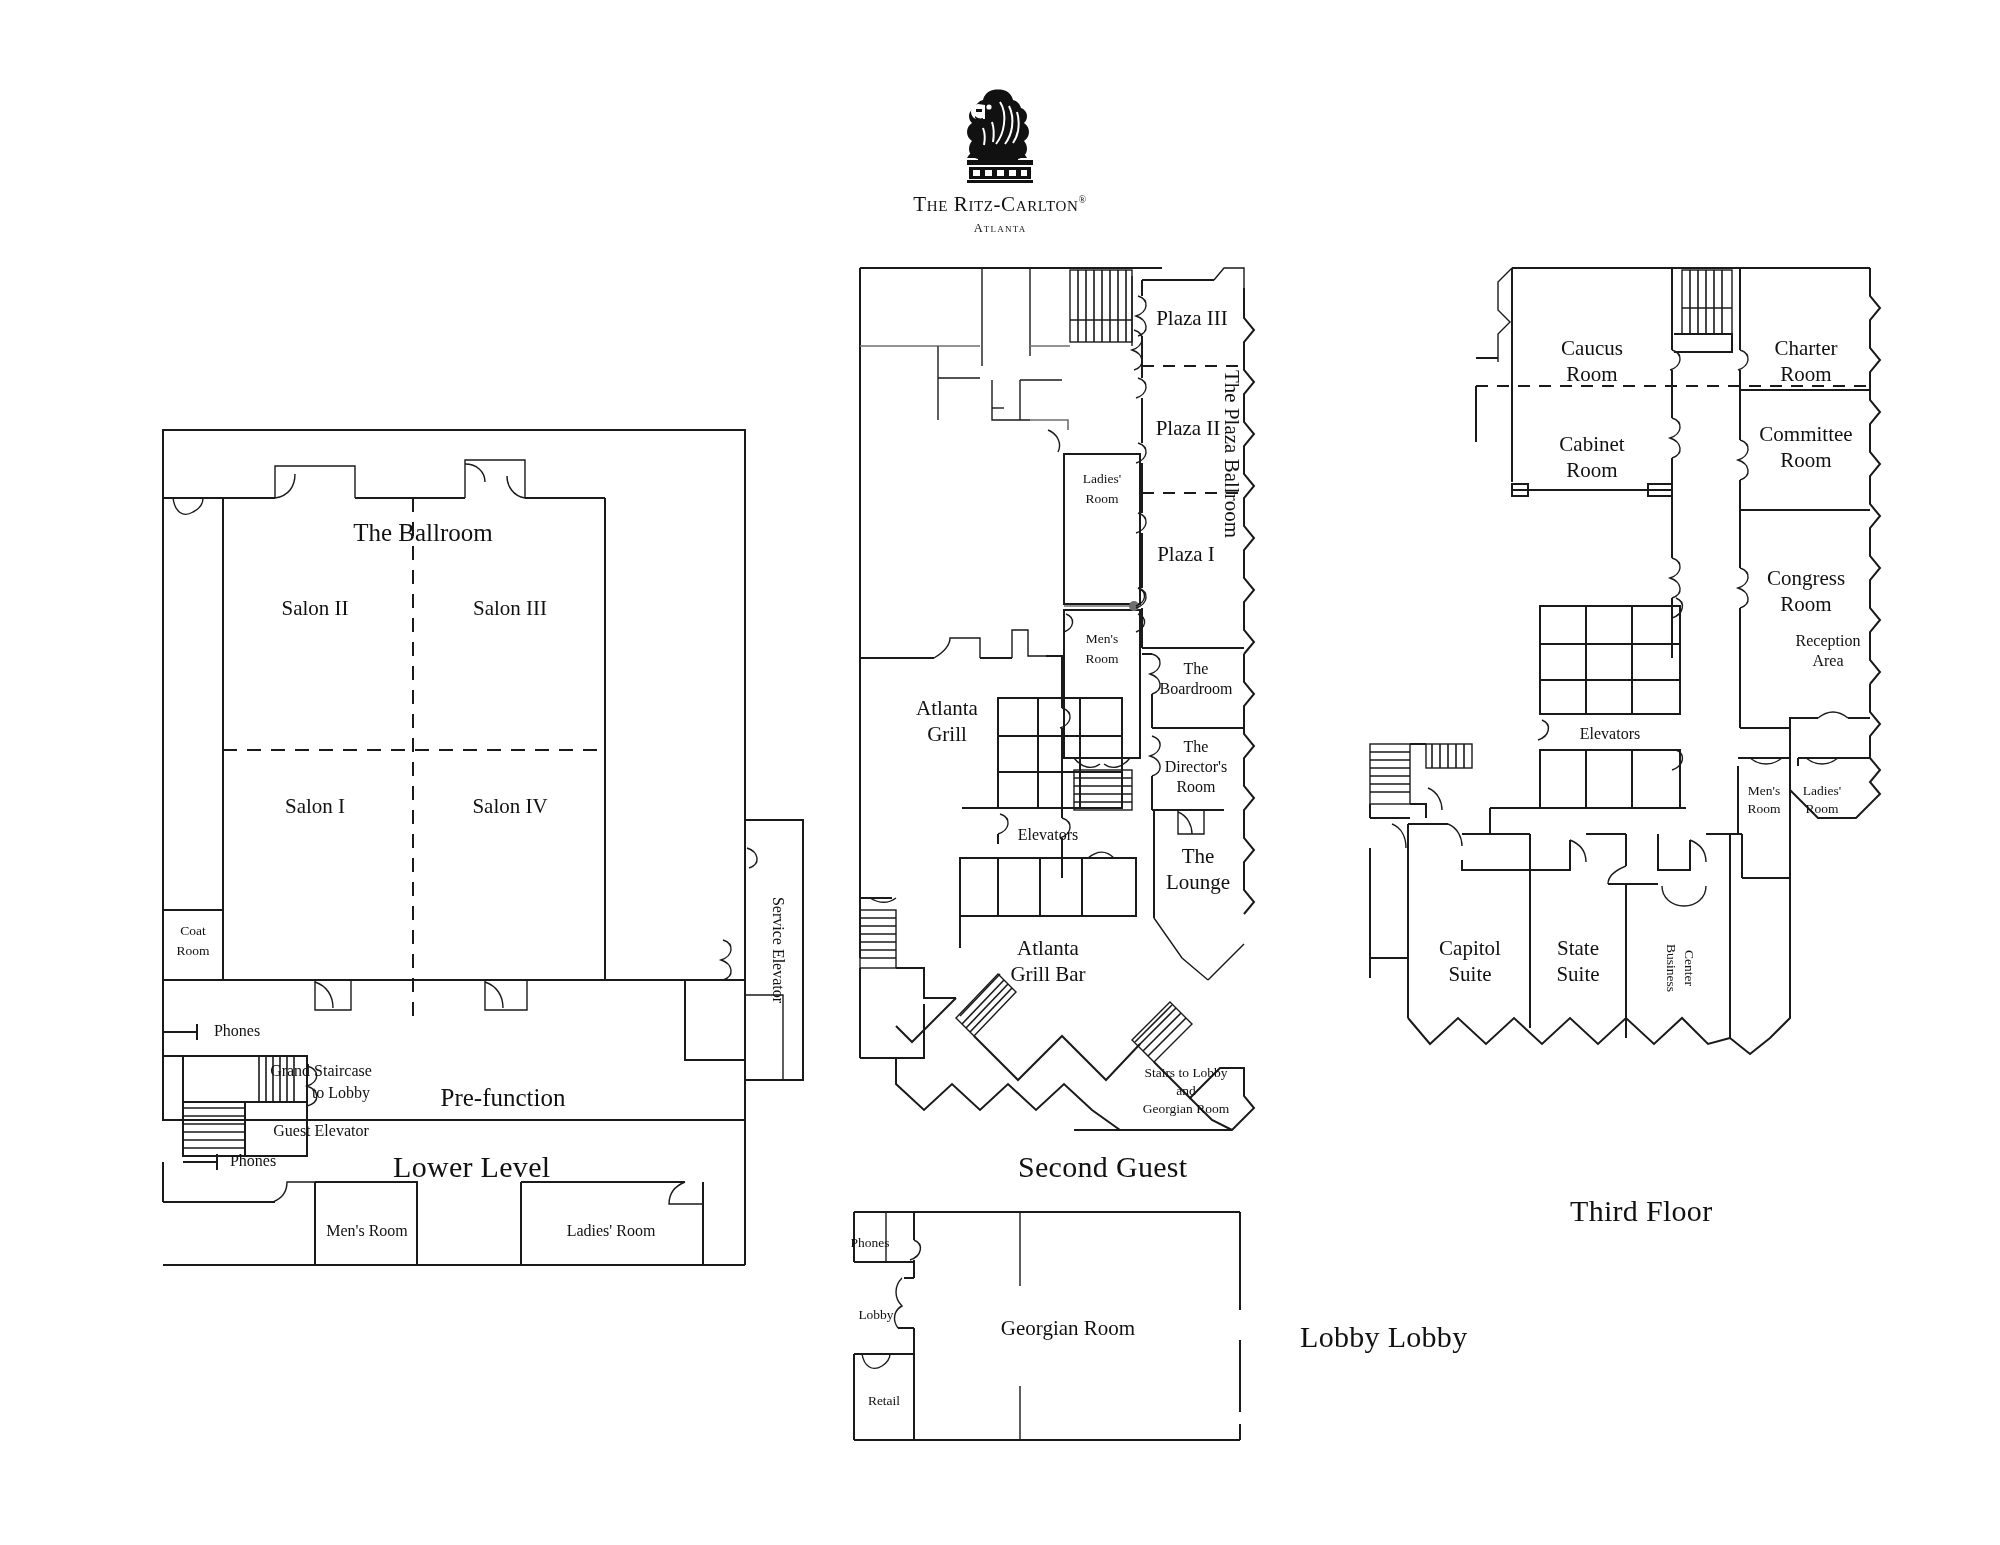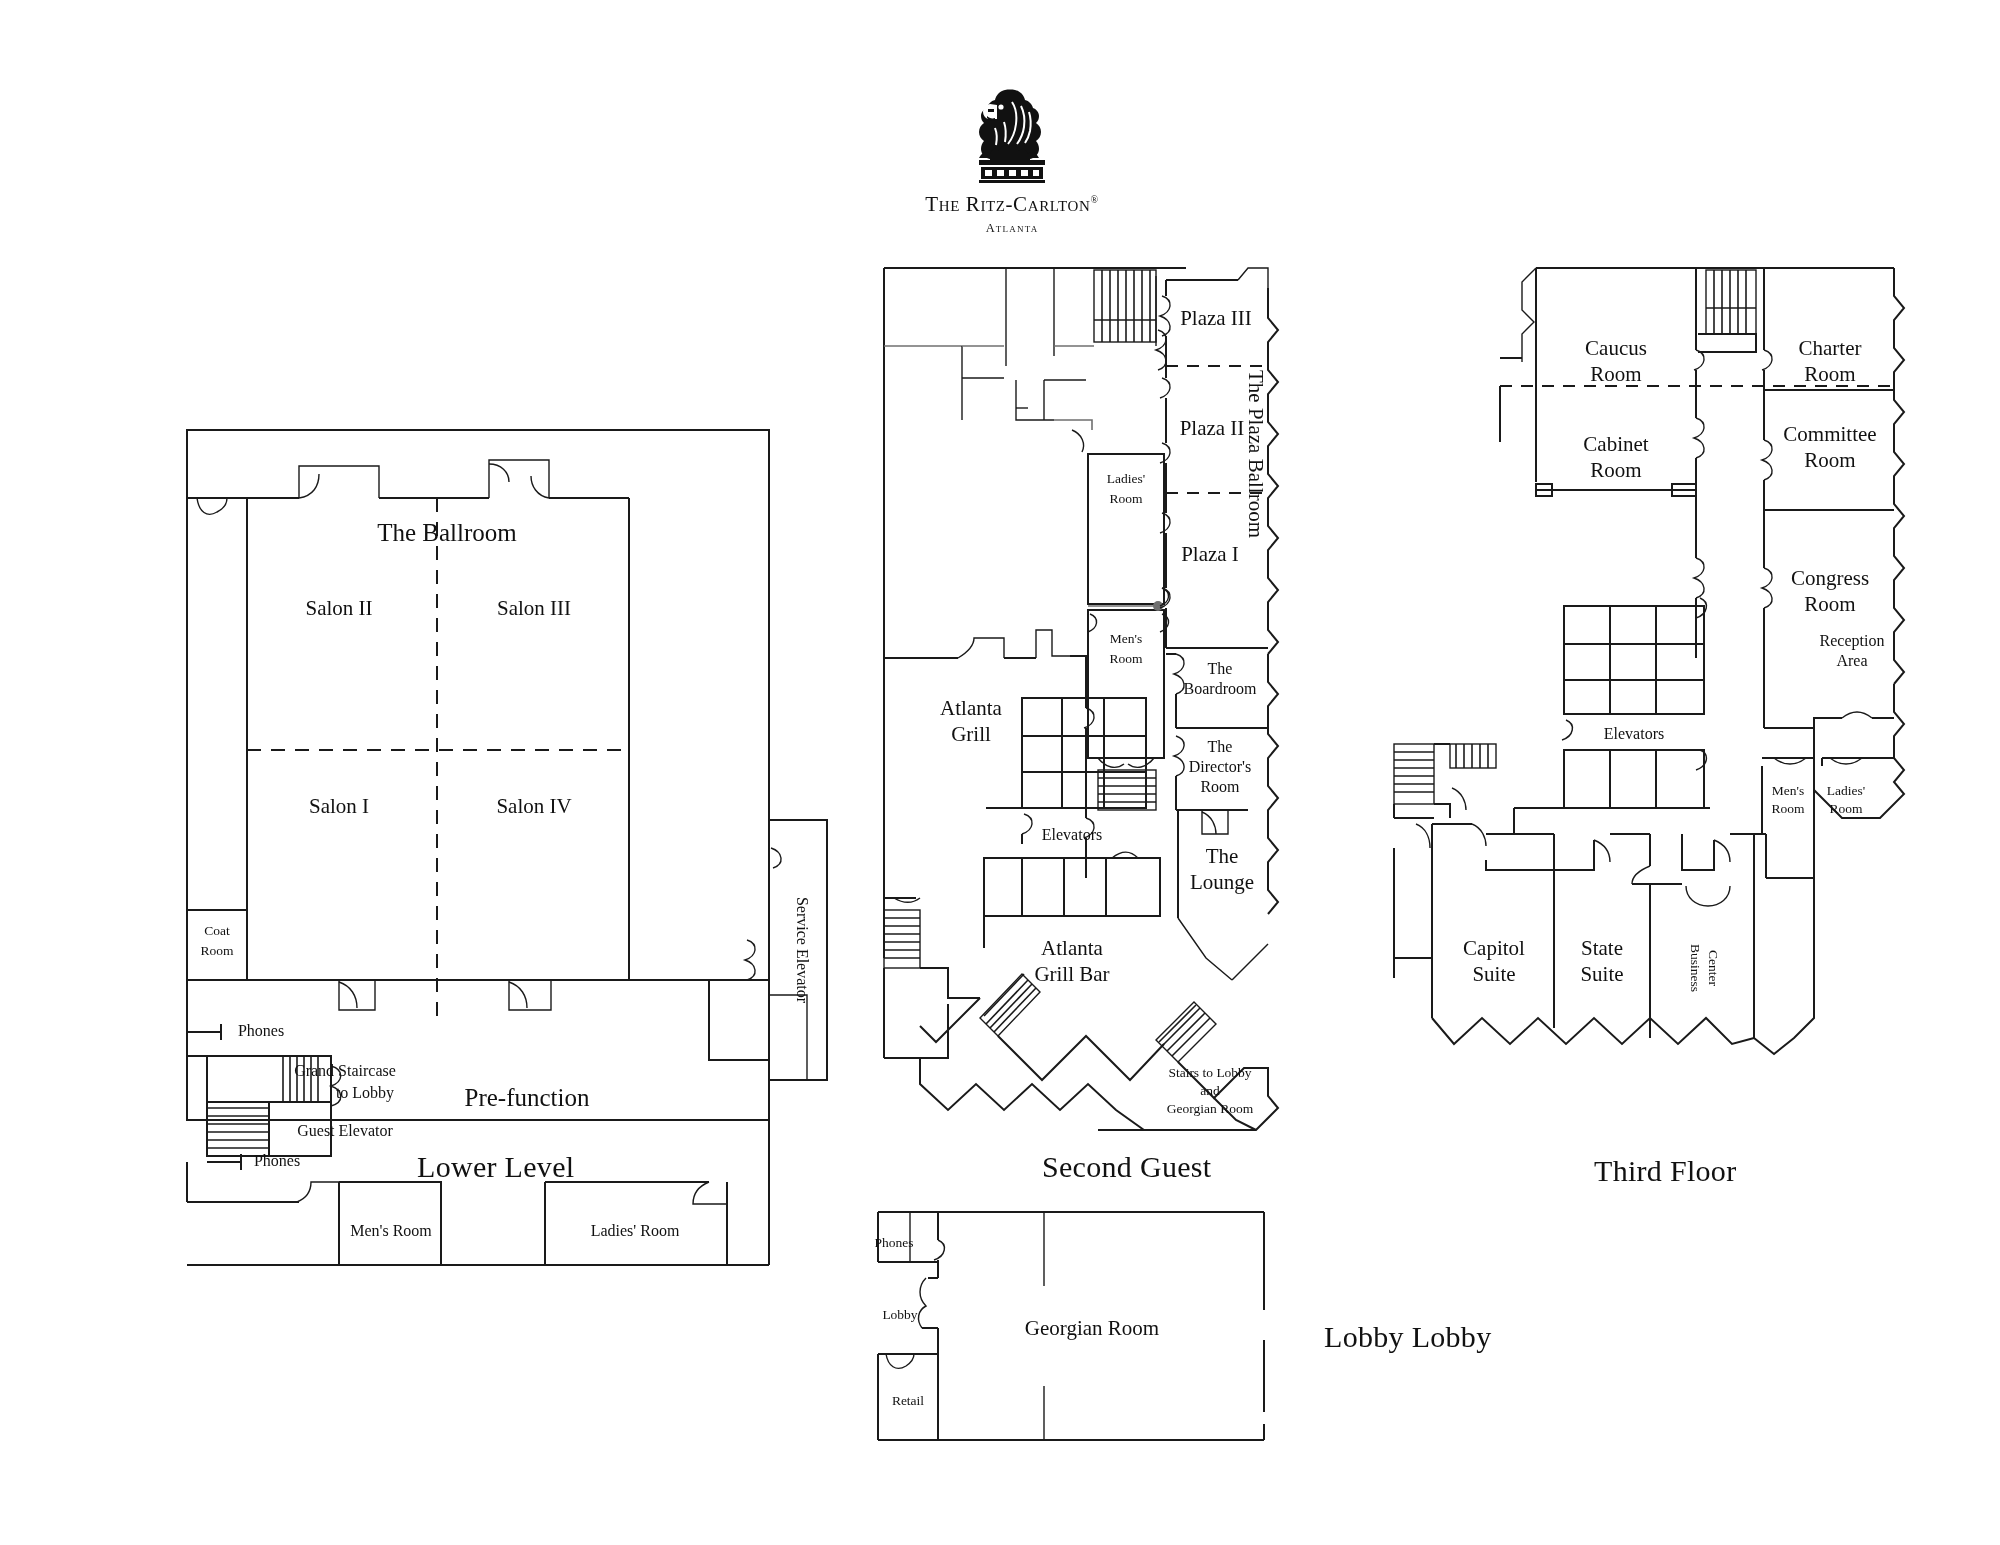--- a/index.html
+++ b/index.html
@@ -12,21 +12,20 @@
     width: 2000px;
     height: 1545px;
     position: relative;
     font-family: "Liberation Serif", "DejaVu Serif", serif;
     color: #111111;
     overflow: hidden;
   }
   .page {
     position: absolute;
     inset: 0;
-    margin-left: 24px;
   }
   
   #logo-block {
     position: absolute;
     left: 0;
     right: 0;
     top: 78px;
     text-align: center;
   }
   #logo-mark {
@@ -583,21 +582,21 @@
       <text class="t-xs" x="394" y="552">Room</text>
       <text class="t-xs" x="452" y="534">Ladies'</text>
       <text class="t-xs" x="452" y="552">Room</text>
       <text class="t-md" x="100" y="692">Capitol</text>
       <text class="t-md" x="100" y="718">Suite</text>
       <text class="t-md" x="208" y="692">State</text>
       <text class="t-md" x="208" y="718">Suite</text>
       <text class="t-xs vert" x="300" y="710">Business</text>
       <text class="t-xs vert" x="318" y="710">Center</text>
     </svg>
-    <div class="plan-caption" style="left:200px; top:896px;font-family:Liberation Serif, serif;">Third Floor</div>
+    <div class="plan-caption" style="left:200px; top:936px;font-family:Liberation Serif, serif;">Third Floor</div>
   </div>
 
   <div class="plan" id="plan-lobby" style="left:840px; top:1200px;">
     <svg width="420" height="250" viewBox="0 0 420 250">
 
       <path class="w" d="M14 12 L400 12"></path>
       <path class="w" d="M14 12 L14 62"></path>
       <path class="w" d="M14 62 L74 62"></path>
       <path class="wt" d="M46 12 L46 62"></path>
       <path class="w" d="M74 12 L74 40"></path>

